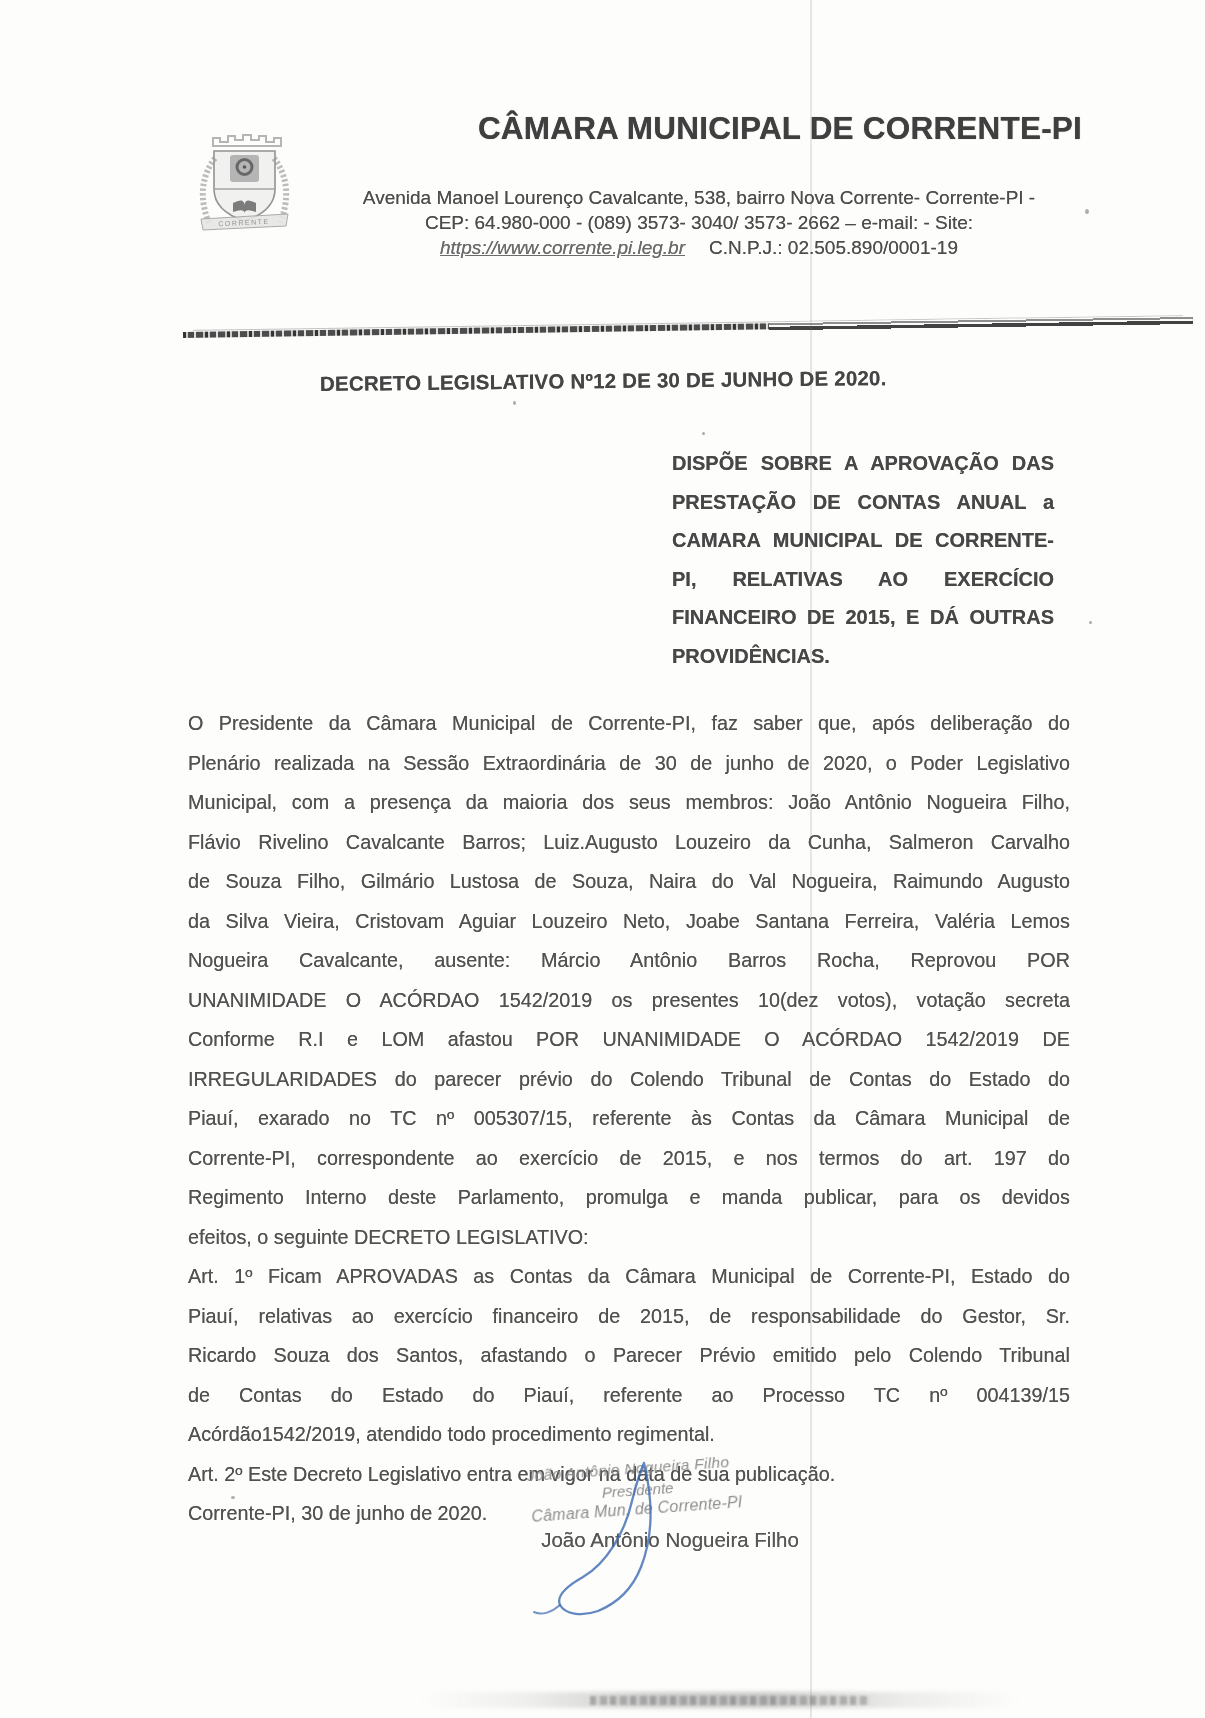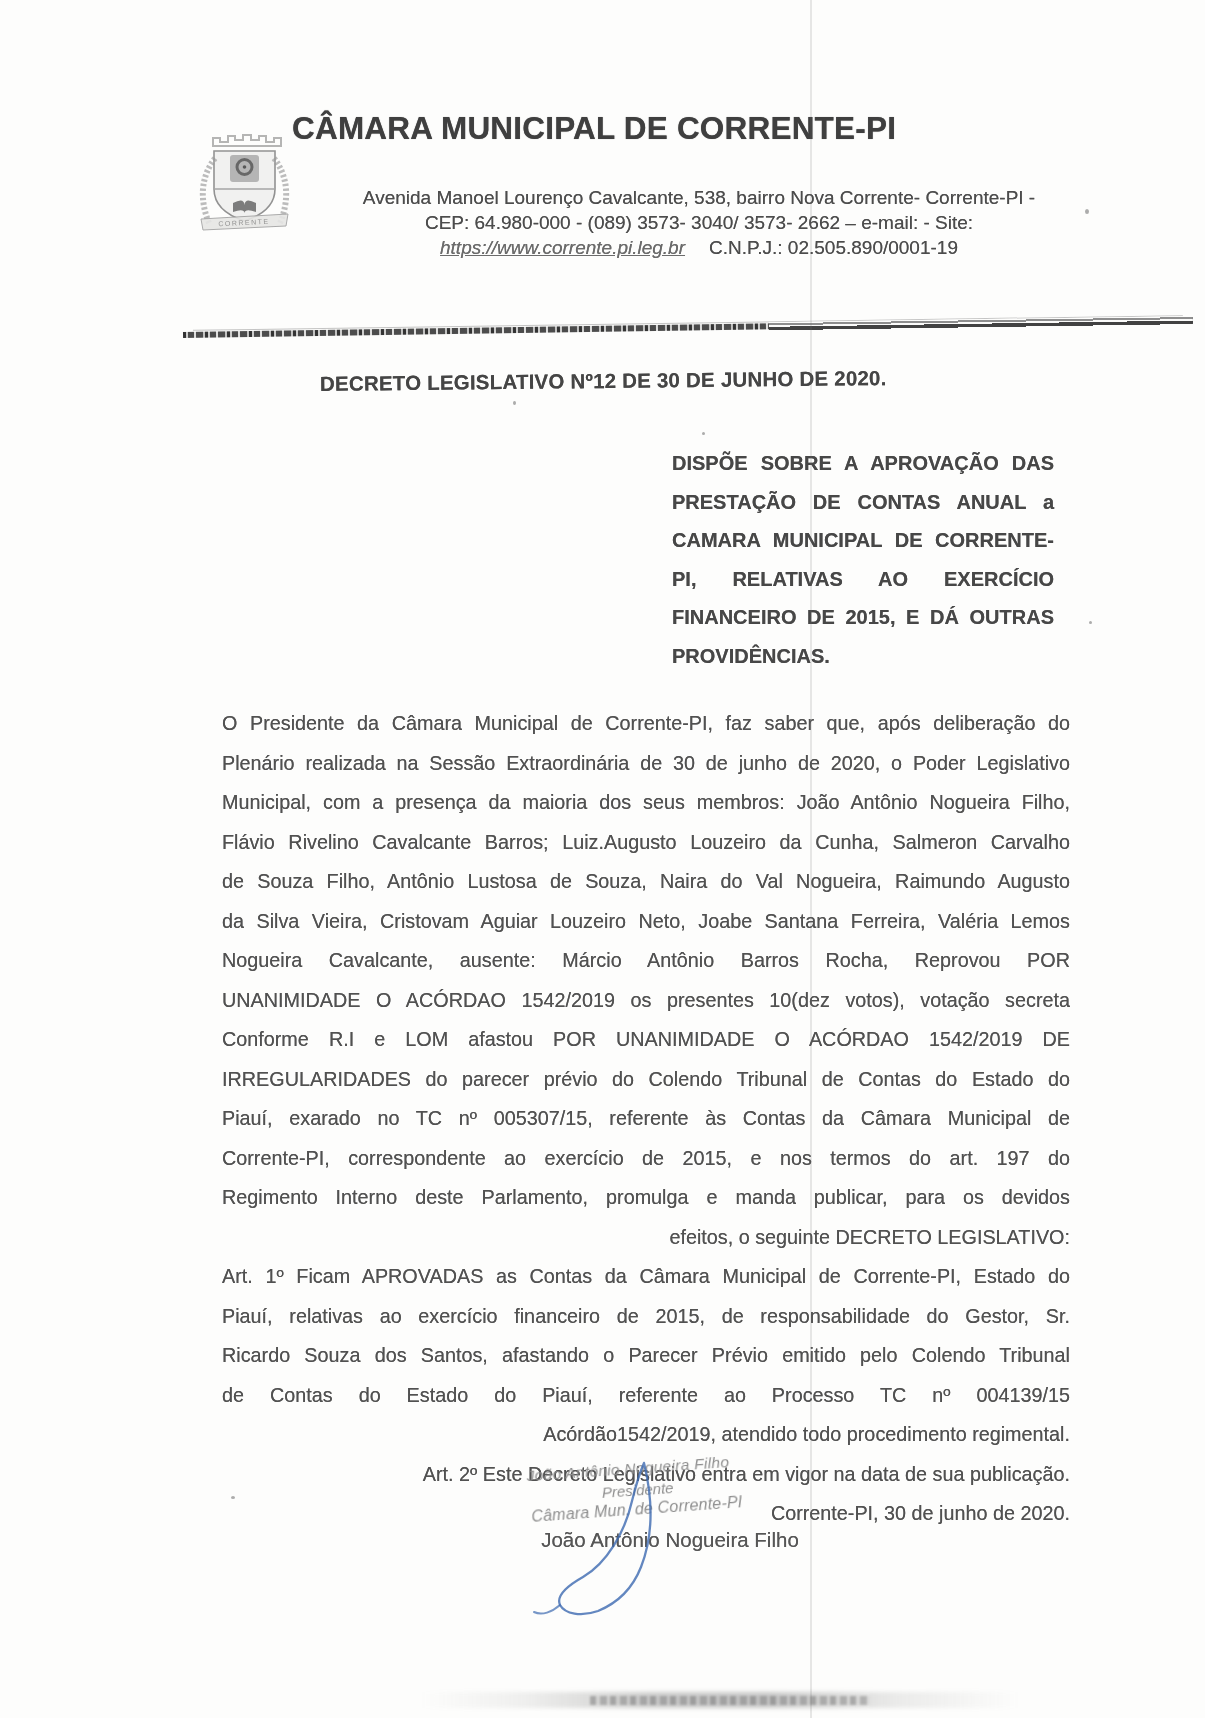--- a/index.html
+++ b/index.html
@@ -6,21 +6,21 @@
   .page{
     position:relative;width:1205px;height:1718px;background:#fdfdfc;
     overflow:hidden;font-family:"Liberation Sans","DejaVu Sans",sans-serif;
     color:#4f4f4f;
   }
   .abs{position:absolute;}
   .soft{text-shadow:0 0 .5px rgba(90,90,90,.85);}
 
   
   .org-name{
-    left:292px;top:110px;width:790px;text-align:left;
+    left:292px;top:110px;width:790px;text-align:right;
     font-size:31.5px;font-weight:bold;color:#3f3f3f;letter-spacing:.2px;
     text-shadow:0 0 .7px rgba(70,70,70,.9);
   }
   .address{
     left:304px;top:186px;width:790px;text-align:center;
     font-size:19px;line-height:24.8px;color:#4c4c4c;
   }
   .address .url{font-style:italic;text-decoration:underline;color:#6b6b6b;margin-right:24px;}
 
   
@@ -50,22 +50,22 @@
     transform:rotate(-.6deg);transform-origin:left center;
   }
 
   
   .summary{left:672px;top:444px;width:382px;font-size:20px;font-weight:bold;color:#474747;}
   .summary .eline{height:38.6px;line-height:38.6px;text-align:justify;text-align-last:justify;}
   .summary .eline.last{text-align-last:left;}
 
   
   .bodytext{left:188px;top:704px;width:882px;font-size:19.8px;color:#515151;}
-  .jline{height:39.5px;line-height:39.5px;text-align:justify;text-align-last:justify;margin-left:34px;}
-  .lline{height:39.5px;line-height:39.5px;text-align:right;}
+  .jline{height:39.5px;line-height:39.5px;text-align:justify;text-align-last:justify;}
+  .lline{height:39.5px;line-height:39.5px;text-align:left;}
   .bold{font-weight:normal;}
 
   
   .stamp{
     left:514px;top:1468px;width:275px;color:#8e8e8e;
     transform:rotate(-4deg);transform-origin:left center;
     font-style:italic;filter:blur(.25px);
   }
   .stamp-l1{position:absolute;left:12px;top:0;font-size:15.5px;white-space:nowrap;letter-spacing:.3px;}
   .stamp-l2{position:absolute;left:86px;top:22px;font-size:15px;}
@@ -130,21 +130,21 @@
     <div class="eline">PI, RELATIVAS AO EXERCÍCIO</div>
     <div class="eline">FINANCEIRO DE 2015, E DÁ OUTRAS</div>
     <div class="eline last">PROVIDÊNCIAS.</div>
   </div>
 
   <div class="abs bodytext soft">
     <div class="jline">O Presidente da Câmara Municipal de Corrente-PI, faz saber que, após deliberação do</div>
     <div class="jline">Plenário realizada na Sessão Extraordinária de 30 de junho de 2020, o Poder Legislativo</div>
     <div class="jline">Municipal, com a presença da maioria dos seus membros: João Antônio Nogueira Filho,</div>
     <div class="jline">Flávio Rivelino Cavalcante Barros; Luiz.Augusto Louzeiro da Cunha, Salmeron Carvalho</div>
-    <div class="jline">de Souza Filho, Antônio Lustosa de Souza, Naira do Val Nogueira, Raimundo Augusto</div>
+    <div class="jline">de Souza Filho, Gilmário Lustosa de Souza, Naira do Val Nogueira, Raimundo Augusto</div>
     <div class="jline">da Silva Vieira, Cristovam Aguiar Louzeiro Neto, Joabe Santana Ferreira, Valéria Lemos</div>
     <div class="jline">Nogueira Cavalcante, ausente: Márcio Antônio Barros Rocha, Reprovou POR</div>
     <div class="jline">UNANIMIDADE O ACÓRDAO 1542/2019 os presentes 10(dez votos), votação secreta</div>
     <div class="jline"><span>Conforme R.I e LOM </span><span class="bold">afastou</span><span> POR UNANIMIDADE O ACÓRDAO 1542/2019 DE</span></div>
     <div class="jline">IRREGULARIDADES do parecer prévio do Colendo Tribunal de Contas do Estado do</div>
     <div class="jline">Piauí, exarado no TC nº 005307/15, referente às Contas da Câmara Municipal de</div>
     <div class="jline">Corrente-PI, correspondente ao exercício de 2015, e nos termos do art. 197 do</div>
     <div class="jline">Regimento Interno deste Parlamento, promulga e manda publicar, para os devidos</div>
     <div class="lline">efeitos, o seguinte DECRETO LEGISLATIVO:</div>
     <div class="jline">Art. 1º Ficam APROVADAS as Contas da Câmara Municipal de Corrente-PI, Estado do</div>

